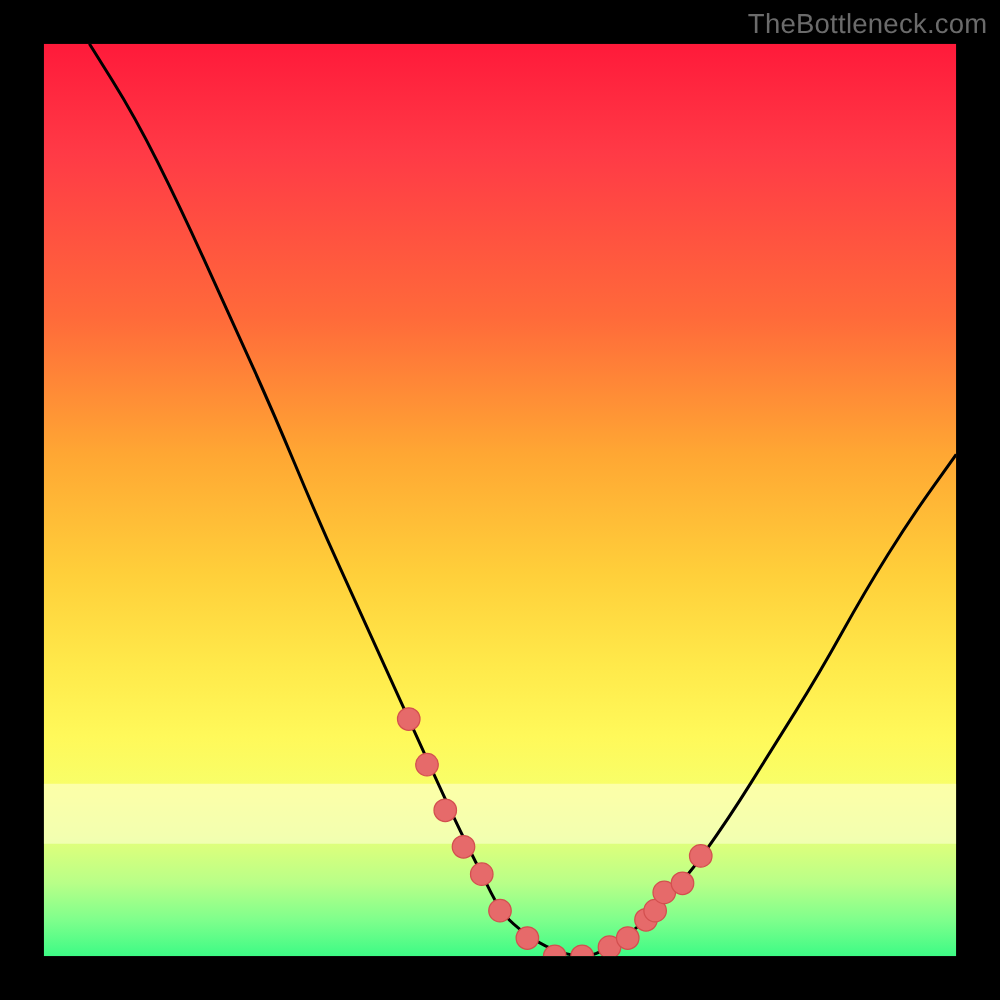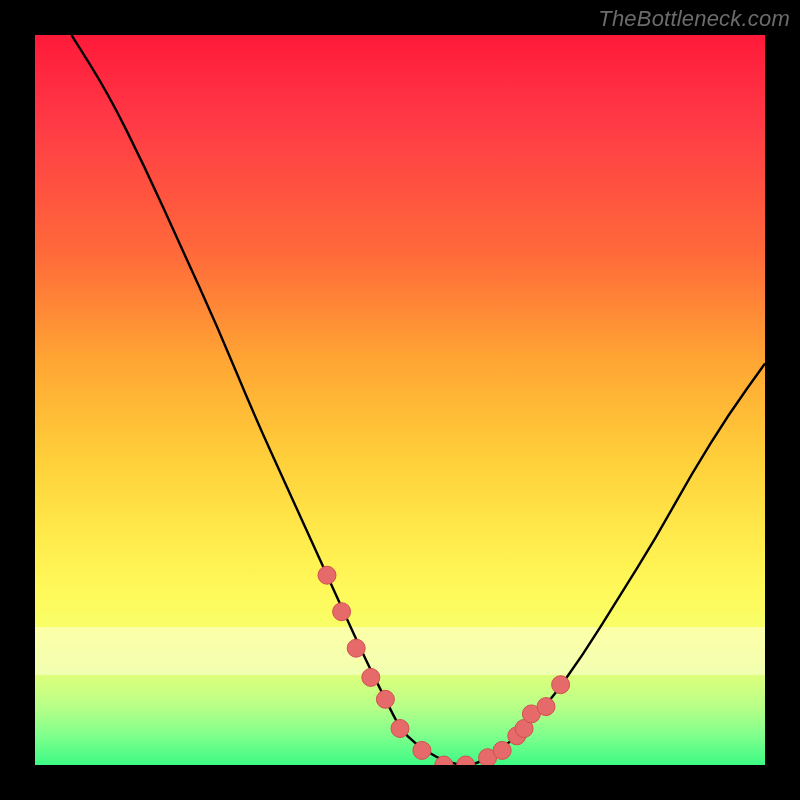--- a/index.html
+++ b/index.html
@@ -62,21 +62,20 @@
   }
   .watermark {
     position: absolute;
     top: 6px;
     right: 10px;
     color: #6b6b6b;
     font-size: 22px;
     font-weight: 500;
     letter-spacing: 0.2px;
     user-select: none;
-    font-style: italic;
   }
 </style>
 </head>
 <body>
 
 <div class="frame">
   <div class="plot">
     <div class="gradient"></div>
     <div class="band"></div>
     <svg class="svg-layer" viewBox="0 0 730 730" preserveAspectRatio="none">

